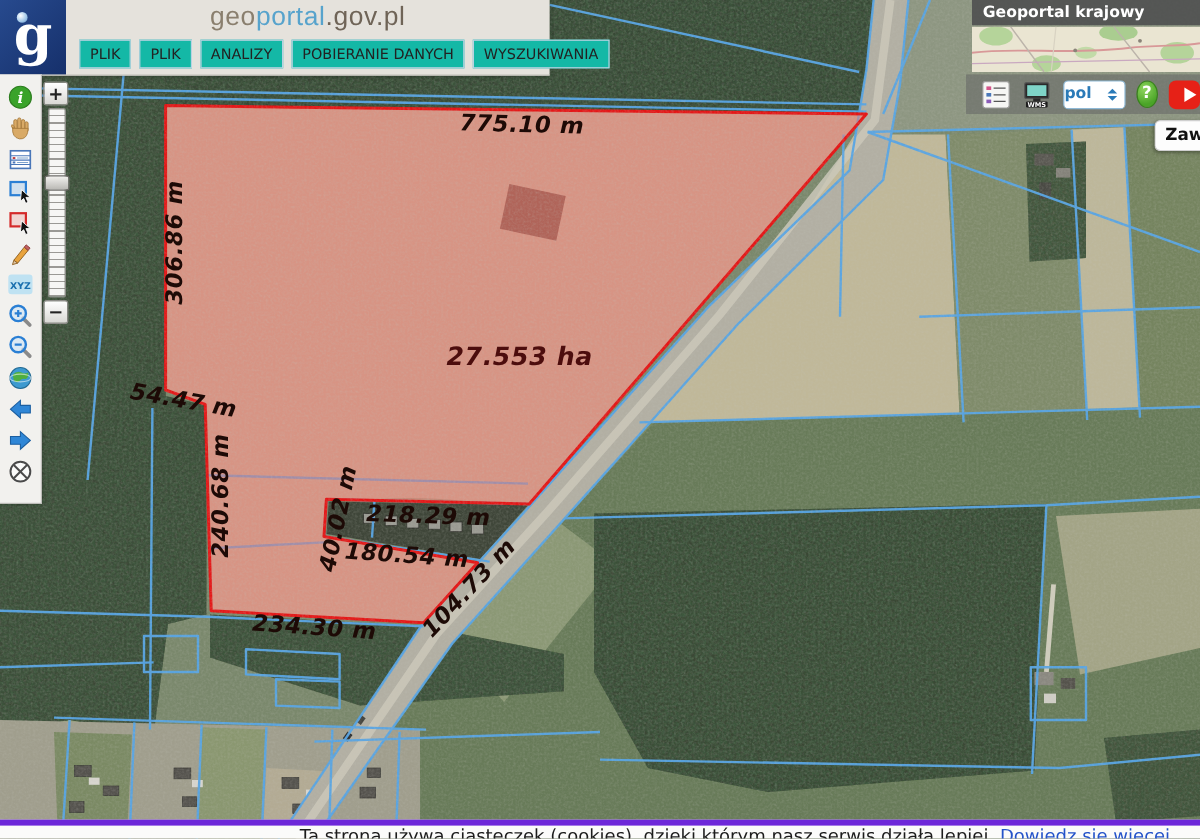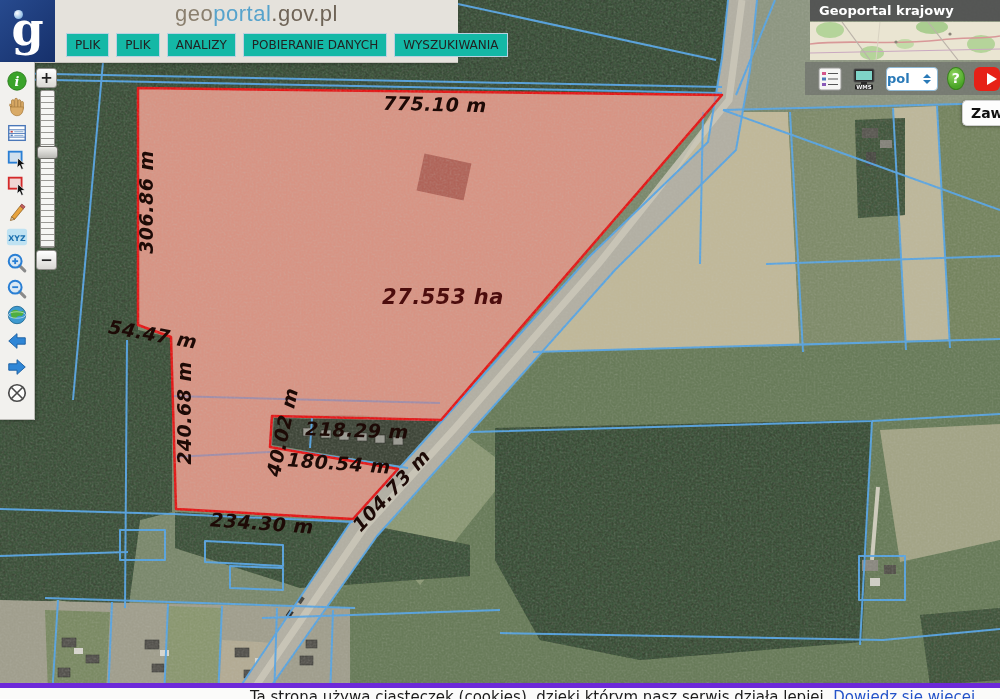--- a/index.html
+++ b/index.html
@@ -236,21 +236,21 @@
   <div class="meas-layer">
       <div class="meas" style="left: 435px; top: 104px; transform: translate(-50%, -50%) rotate(1.5deg);">775.10 m</div>
       <div class="meas" style="left: 146px; top: 202px; transform: translate(-50%, -50%) rotate(-90deg);">306.86 m</div>
       <div class="meas" style="left: 153px; top: 334px; transform: translate(-50%, -50%) rotate(10deg);">54.47 m</div>
       <div class="meas" style="left: 184px; top: 413px; transform: translate(-50%, -50%) rotate(-90deg);">240.68 m</div>
       <div class="meas" style="left: 282px; top: 432px; transform: translate(-50%, -50%) rotate(-78deg);">40.02 m</div>
       <div class="meas" style="left: 357px; top: 430px; transform: translate(-50%, -50%) rotate(2deg);">218.29 m</div>
       <div class="meas" style="left: 339px; top: 463px; transform: translate(-50%, -50%) rotate(4deg);">180.54 m</div>
       <div class="meas" style="left: 391px; top: 490px; transform: translate(-50%, -50%) rotate(-47deg);">104.73 m</div>
       <div class="meas" style="left: 262px; top: 523px; transform: translate(-50%, -50%) rotate(4deg);">234.30 m</div>
-      <div class="meas area" style="left: 443px; top: 297px; transform: translate(-50%, -50%) rotate(0deg);">27.553 ha</div>
+      <div class="meas area" style="left: 433px; top: 297px; transform: translate(-50%, -50%) rotate(0deg);">27.553 ha</div>
     </div>
 
   <div class="hdr">
     <div class="logo">
       <span class="ball"></span>
       <span class="g">g</span>
     </div>
     <div class="title"><span class="t-geo">geo</span><span class="t-portal">portal</span><span class="t-suffix">.gov.pl</span></div>
     <div class="menu">
       <button>PLIK</button>

